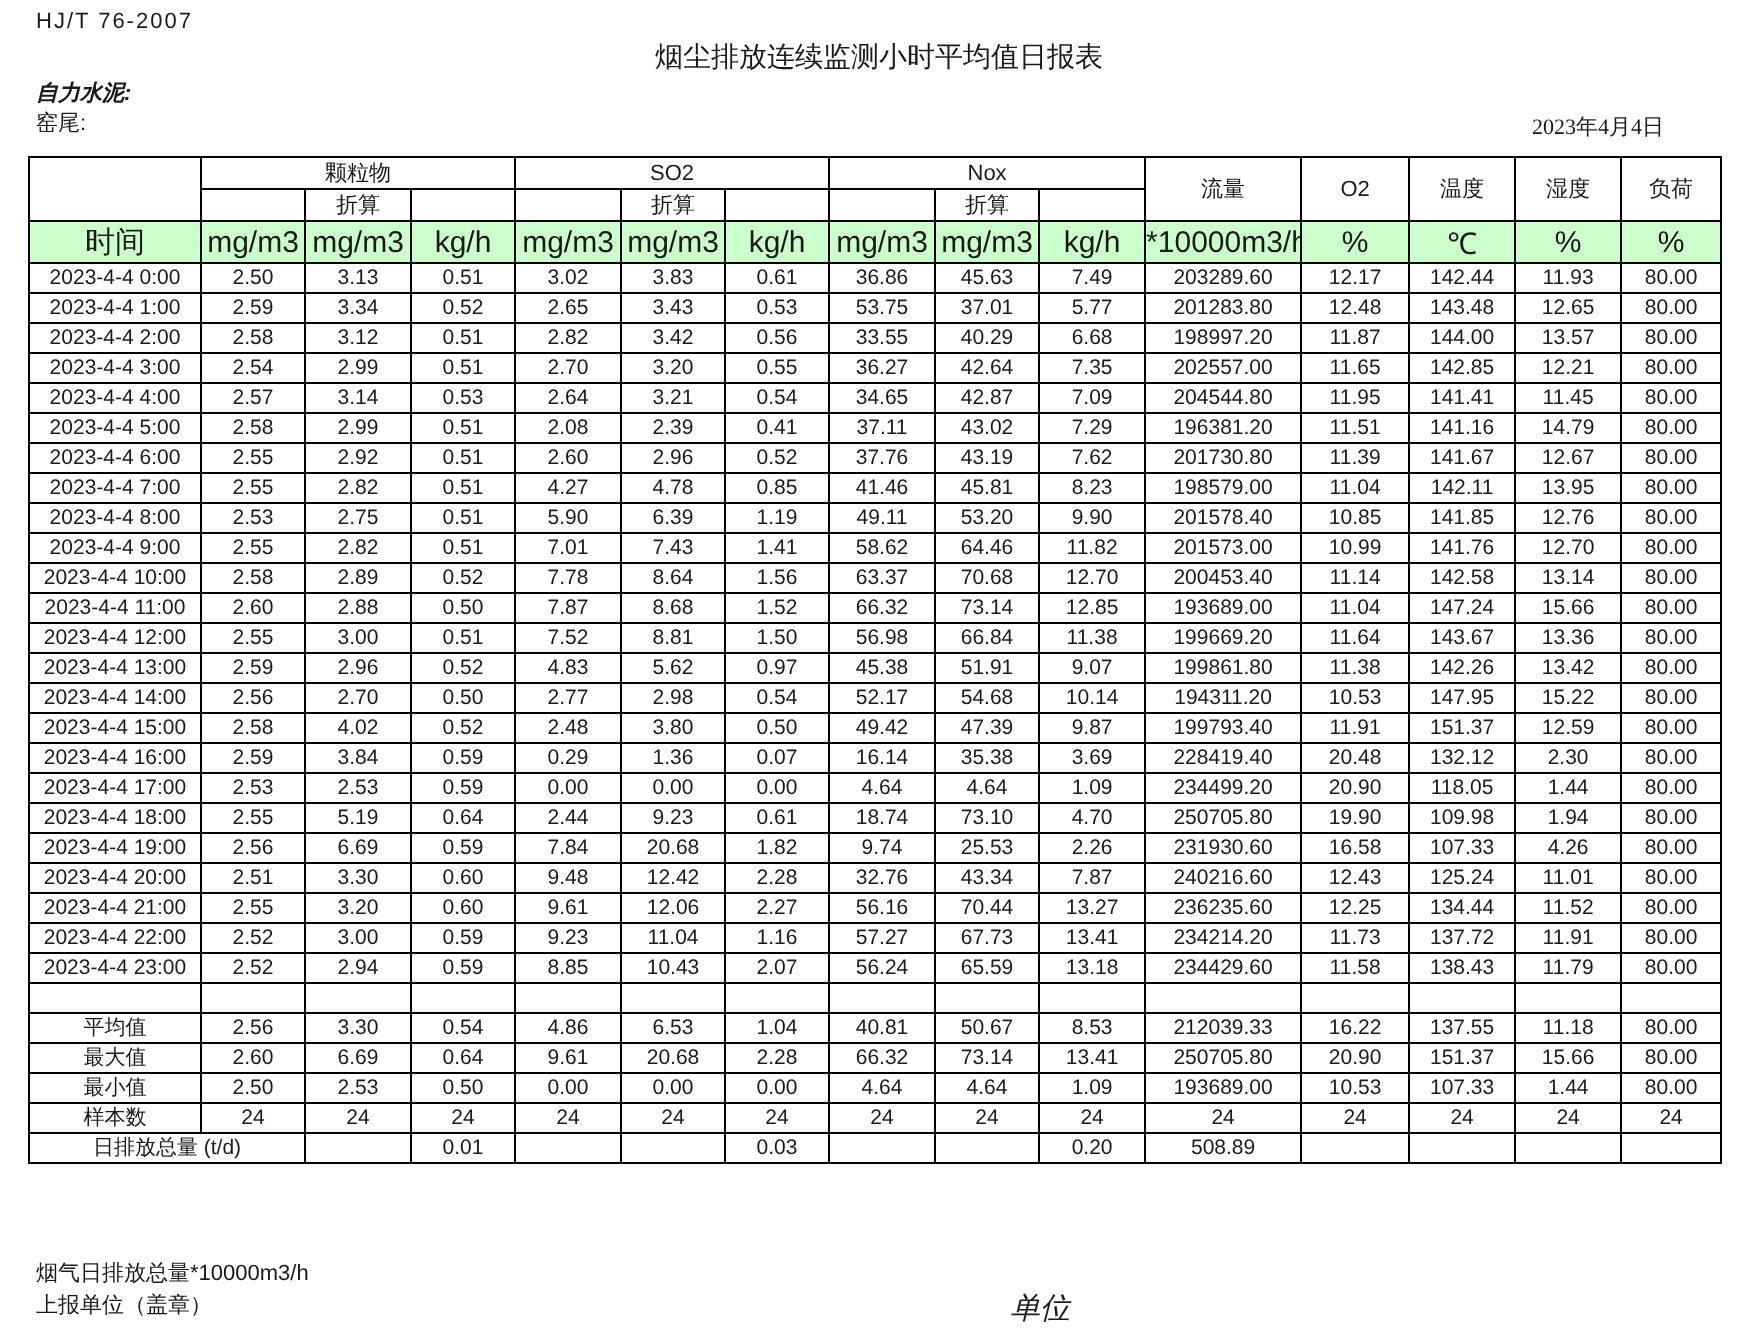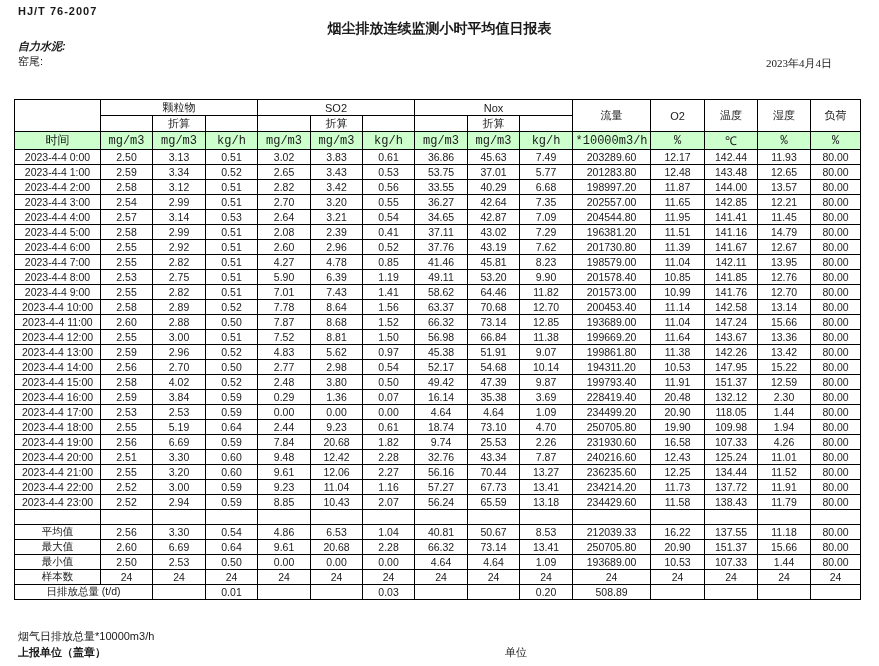--- a/index.html
+++ b/index.html
@@ -4,56 +4,55 @@
 <style>
   * { margin: 0; padding: 0; box-sizing: border-box; }
   html, body { width: 879px; height: 666px; background: #ffffff; overflow: hidden; }
   body {
     position: relative;
     font-family: "Liberation Sans", sans-serif;
     color: #1a1a1a;
   }
   .hdr-standard {
     position: absolute; left: 18px; top: 5px;
-    font-size: 11px; font-weight: bold; letter-spacing: 1px; text-align: center;
+    font-size: 11px; font-weight: normal; letter-spacing: 1px; text-align: center;
   }
   .title {
     position: absolute; left: 0; top: 20px; width: 100%;
-    text-align: center; font-size: 14px; font-weight: bold;
+    text-align: center; font-size: 14px; font-weight: normal;
   }
   .company { position: absolute; left: 18px; top: 39px; font-size: 11px; font-weight: bold; font-style: italic; }
   .site    { position: absolute; left: 18px; top: 54px; font-size: 11px; font-weight: normal; }
   .date    { position: absolute; right: 47px; top: 56px; font-size: 11px; font-family: Liberation Serif, serif; }
 
   table.report {
     position: absolute; left: 14px; top: 78px;
     width: 846px; table-layout: fixed;
     border-collapse: collapse;
     font-size: 11px;
-    margin-top: 21px;
   }
   table.report td {
     border: 1px solid #000;
     text-align: center;
     vertical-align: middle;
     height: 15px;
     padding: 0;
     white-space: nowrap;
     overflow: hidden;
     font-size: 10.5px;
   }
   tr.h1 td, tr.h2 td { height: 16px; font-size: 11px; }
-  tr.h3 td { height: 18px; background: var(--green, #ccffcc); font-size: 12px; font-family: Liberation Mono, monospace; }
+  tr.h3 td { height: 18px; background: var(--green, #ccffcc); font-size: 15px; }
   tr.spacer td { height: 15px; }
   td.o2cell { vertical-align: bottom; padding-top: 3px; }
   td.label-left { text-align: left; padding-left: 3px; }
 
   .foot-note  { position: absolute; left: 18px; top: 629px; font-size: 11px; }
-  .foot-line  { position: absolute; left: 18px; top: 645px; font-size: 11px; font-weight: bold; }
-  .foot-unit  { position: absolute; left: 505px; top: 645px; font-size: 11px; }
+  .foot-line  { position: absolute; left: 18px; top: 645px; font-size: 11px; }
+  .foot-unit  { position: absolute; left: 505px; top: 645px; font-size: 15px; font-style: italic; }
 </style>
 </head>
 <body>
 
 <div class="hdr-standard">HJ/T  76-2007</div>
 <div class="title">烟尘排放连续监测小时平均值日报表</div>
 <div class="company">自力水泥:</div>
 <div class="site">窑尾:</div>
 <div class="date">2023年4月4日</div>
 

